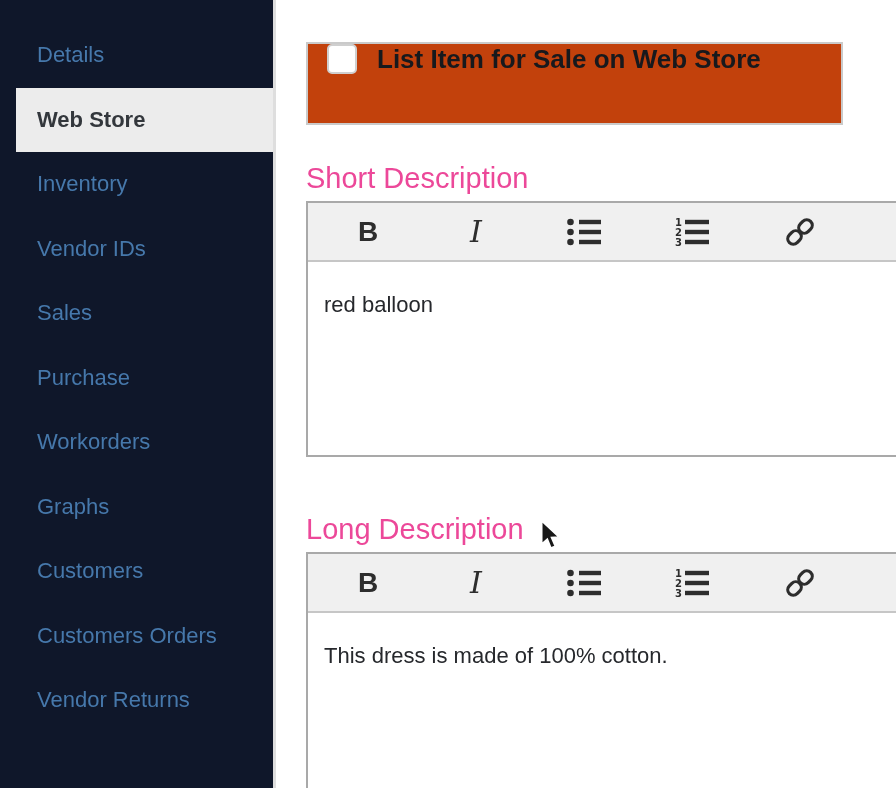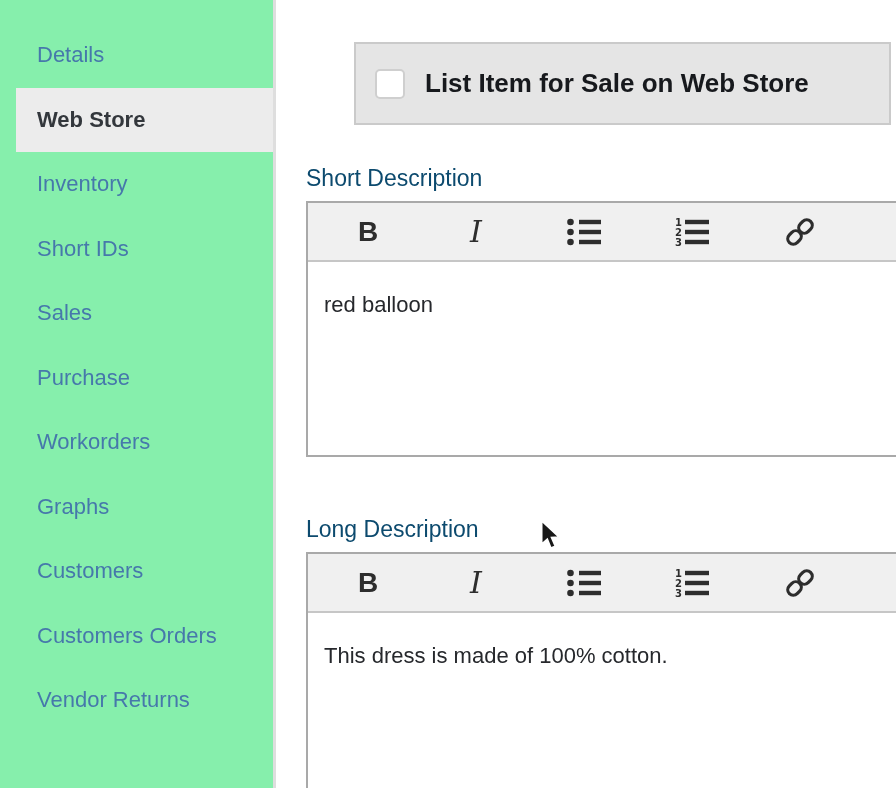--- a/index.html
+++ b/index.html
@@ -1,37 +1,37 @@
 <!DOCTYPE html>
 <html><head>
 <meta charset="utf-8">
 <style>
   * { margin:0; padding:0; box-sizing:border-box; }
   html,body { width:896px; height:788px; overflow:hidden; background:#fff;
               font-family:"Liberation Sans", sans-serif; }
   .app { display:flex; width:896px; height:788px; position:relative; }
 
   
-  .sidebar { width:276px; flex:none; background:#86efac;
+  .sidebar { width:276px; flex:none; background:#0f172a;
              border-right:3px solid #dedede; padding-top:23px; }
   .nav-item { height:64.5px; margin-left:16px; display:flex; align-items:center;
               padding-left:21px; font-size:22px; color:#4678ab; cursor:pointer; }
   .nav-item.active { background:#ececec; color:#33373c; font-weight:bold;margin-left:16px; }
 
   
   .main { flex:1; padding:42px 0 0 30px; overflow:hidden; }
 
-  .panel { width:537px; height:83px; background:#e5e5e5; border:2px solid #cacaca;
-           display:flex; align-items:center; padding-left:19px;margin-left:48px; }
+  .panel { width:537px; height:83px; background:#c2410c; border:2px solid #cacaca;
+           display:flex; align-items:flex-start; padding-left:19px; }
   .checkbox { width:30px; height:30px; flex:none; background:#fff;
               border:2px solid #cfcfcf; border-radius:5px; cursor:pointer; }
   .panel-label { margin-left:20px; font-size:26px; font-weight:bold;
                  color:#17191d; white-space:nowrap; }
 
-  .section-label { font-size:23px; color:#0c4a6e; line-height:30px; }
+  .section-label { font-size:29px; color:#ec4899; line-height:30px; }
   .label-1 { margin-top:38px; }
   .label-2 { margin-top:57px; }
 
   .editor { width:650px; border:2px solid #a9a9a9; margin-top:8px; background:#fff; }
   .toolbar { height:59px; background:#f0f0f0; border-bottom:2px solid #c6c6c6;
              display:flex; align-items:center; padding-left:10px; }
   .tb-btn { width:100px; margin-right:8px; height:100%; display:flex;
             align-items:center; justify-content:center; cursor:pointer;
             color:#2d2d2d; }
   .tb-bold   { font-size:28px; font-weight:bold; }
@@ -48,21 +48,21 @@
 </style>
 </head>
 <body>
 
 <div class="app">
 
   <div class="sidebar">
     <div class="nav-item">Details</div>
     <div class="nav-item active">Web Store</div>
     <div class="nav-item">Inventory</div>
-    <div class="nav-item">Short IDs</div>
+    <div class="nav-item">Vendor IDs</div>
     <div class="nav-item">Sales</div>
     <div class="nav-item">Purchase</div>
     <div class="nav-item">Workorders</div>
     <div class="nav-item">Graphs</div>
     <div class="nav-item">Customers</div>
     <div class="nav-item">Customers Orders</div>
     <div class="nav-item">Vendor Returns</div>
   </div>
 
   <div class="main">

